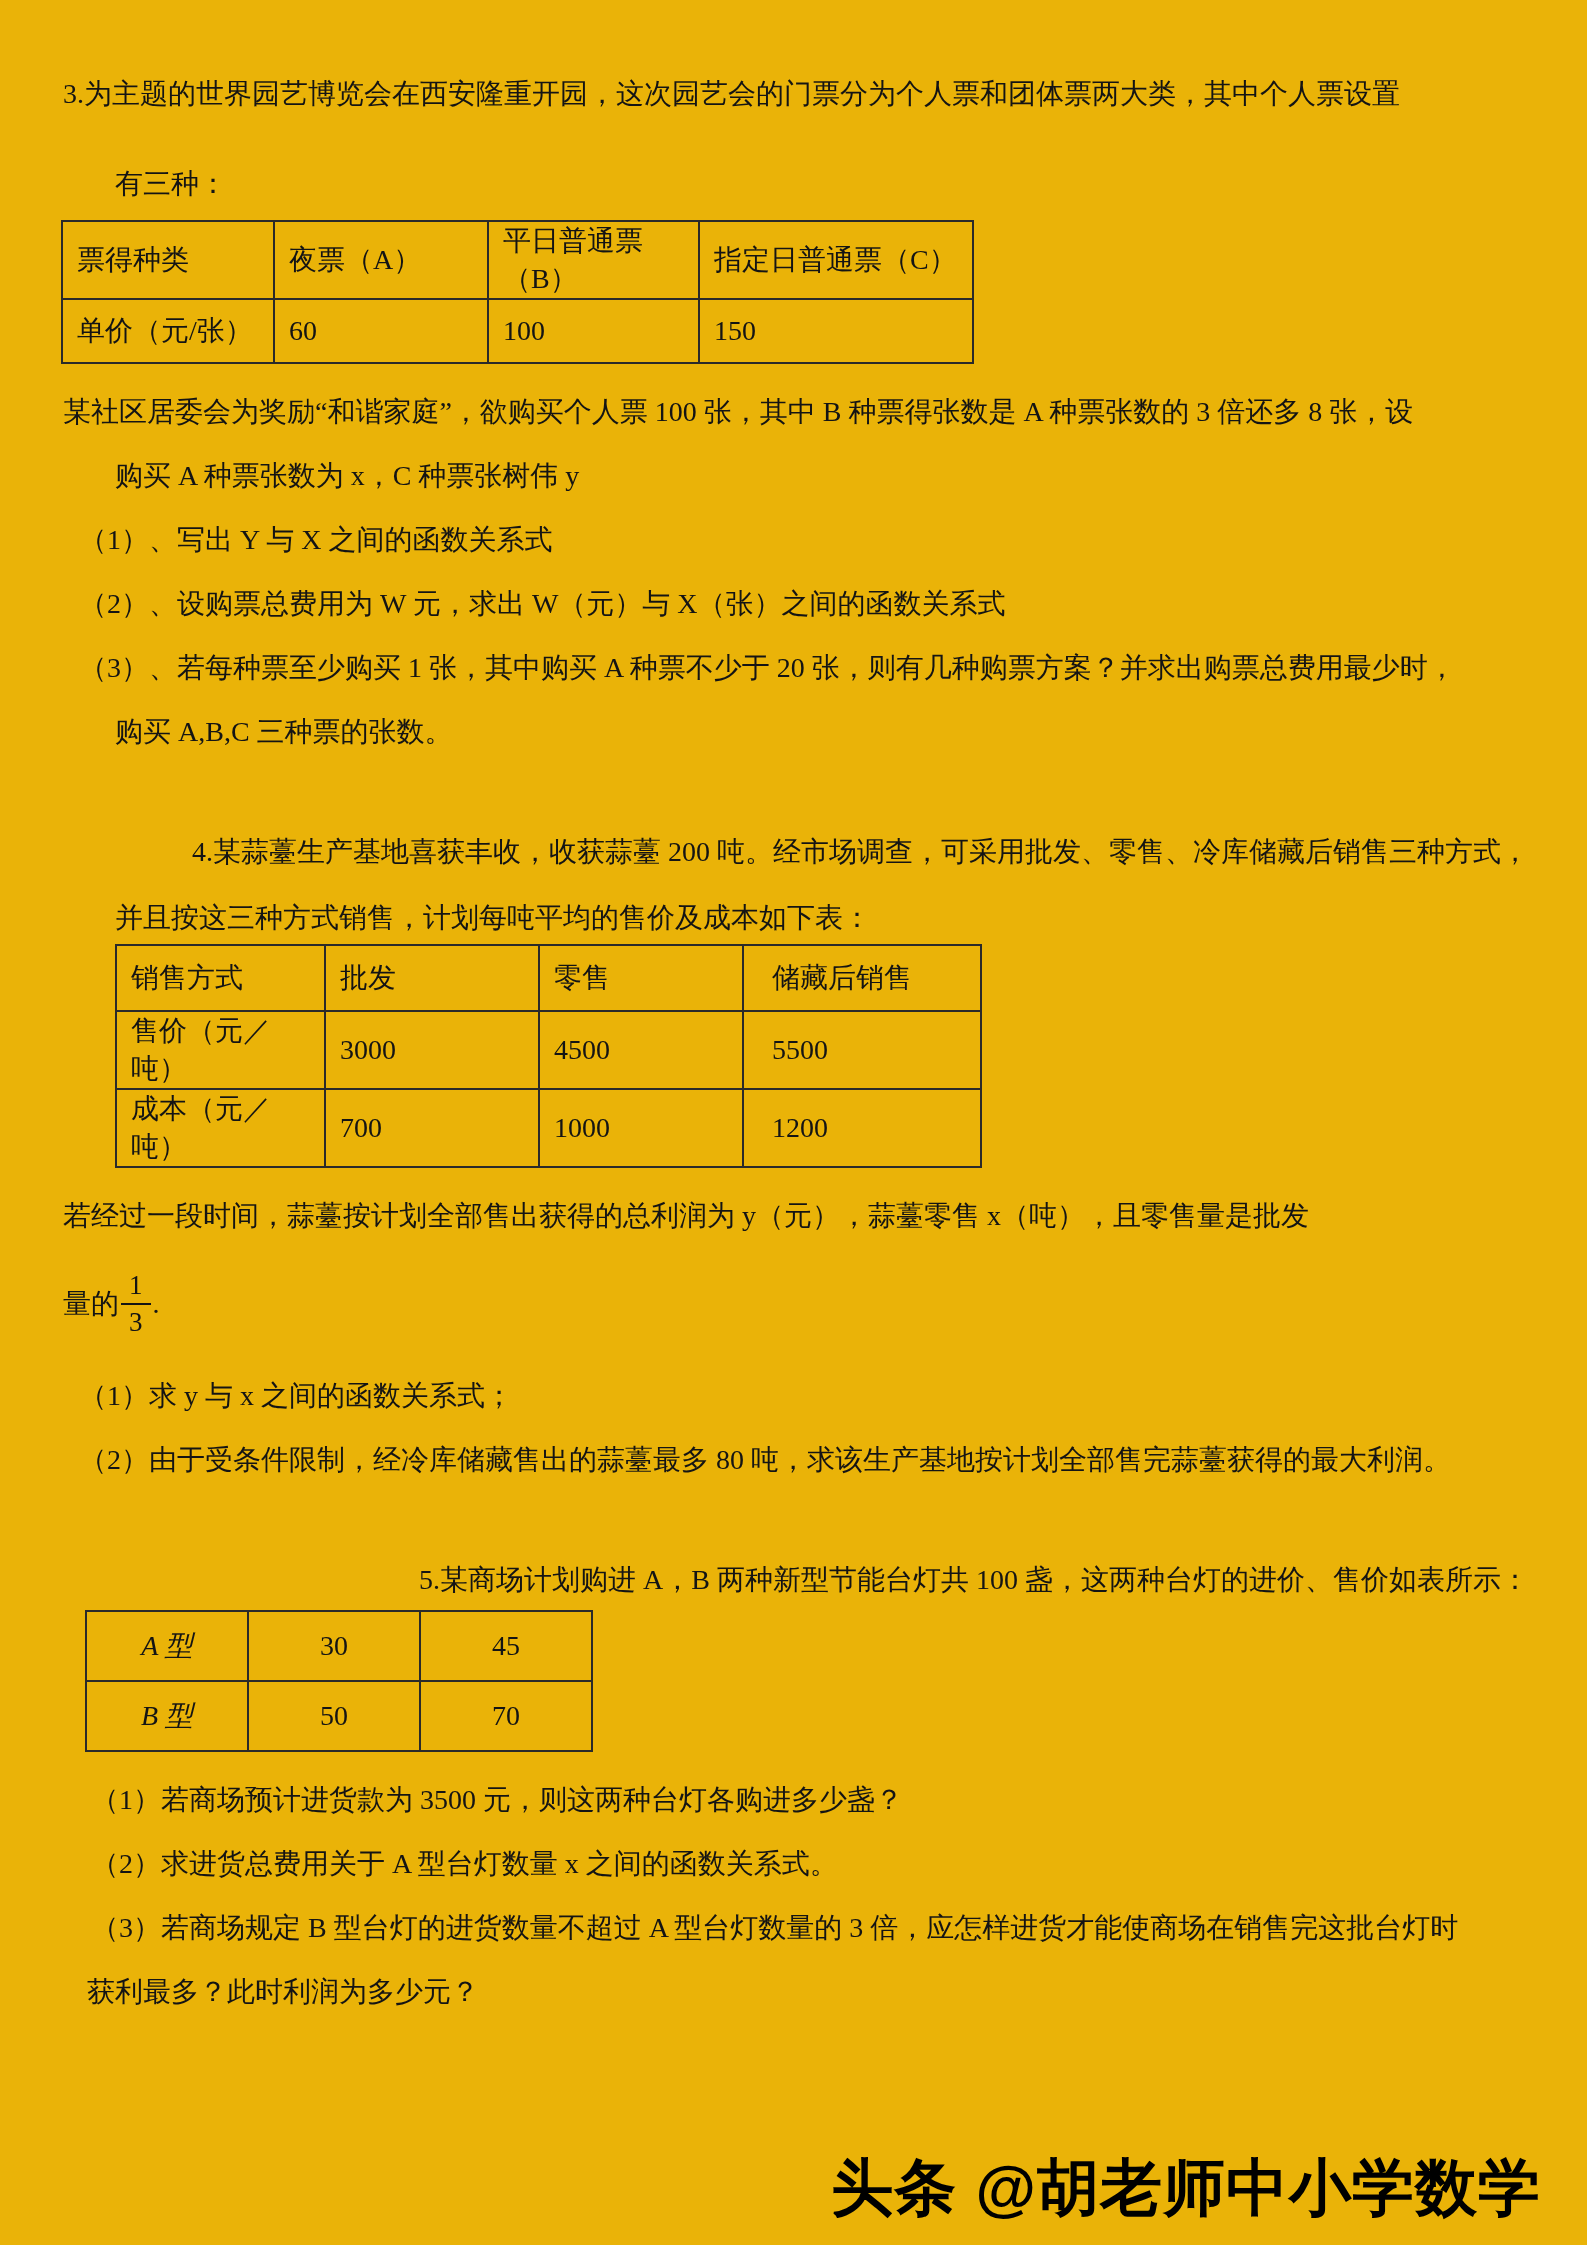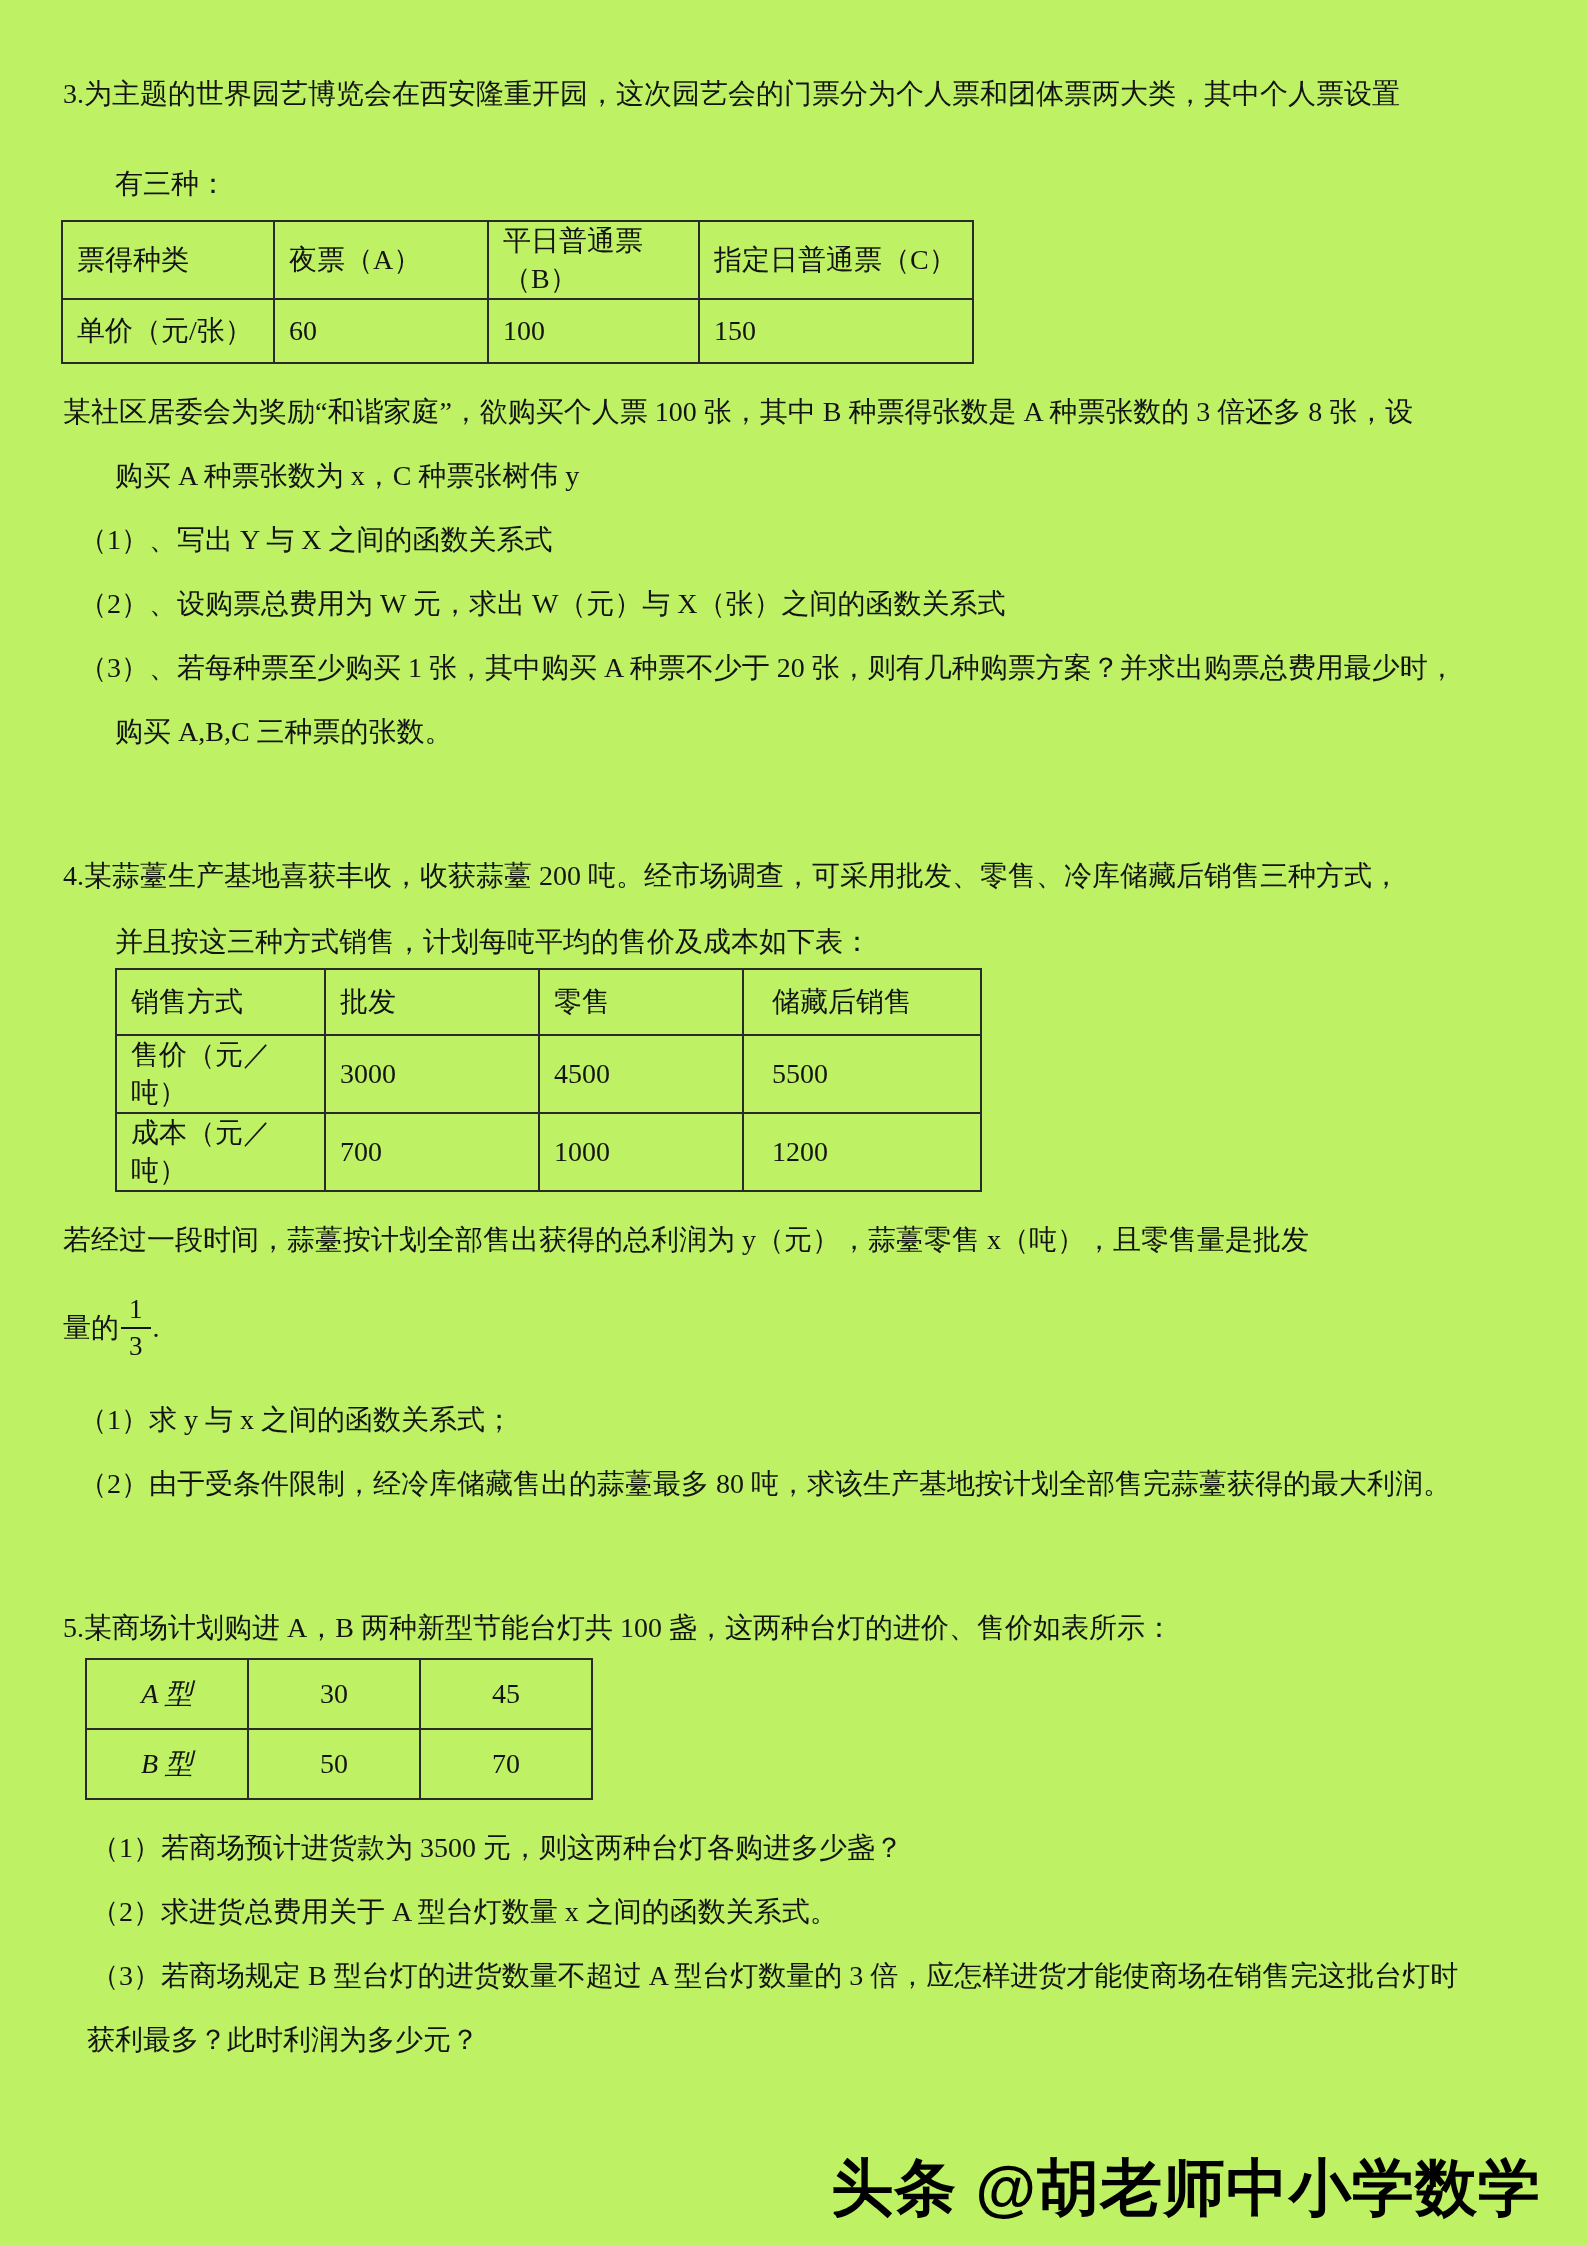--- a/index.html
+++ b/index.html
@@ -6,21 +6,21 @@
     margin: 0;
     padding: 0;
     background: #ffffff;
   }
   .page {
     position: relative;
     width: 1587px;
     min-height: 2245px;
     box-sizing: border-box;
     padding: 72px 58px 40px 63px;
-    background: #bef264;
+    background: #eab308;
     color: #141414;
     font-family: "Liberation Serif", "DejaVu Serif", serif;
     font-size: 28px;
   }
   .line {
     line-height: 44px;
     margin: 0;
     white-space: nowrap;
   }
   .indent-1 { padding-left: 52px; }
@@ -61,21 +61,21 @@
   .table3 td { height: 63px; text-align: center; padding: 0; }
   .table3 td.rowtall { height: 68px; }
   .table3 .c0 { width: 160px; }
   .table3 .c1 { width: 170px; }
   .table3 .c2 { width: 170px; }
   .table3 .lamp-type { font-style: italic; }
 
   .gap-small  { margin-top: 22px; }
   .gap-line   { margin-top: 20px; }
   .gap-para   { margin-top: 26px; }
-  .gap-block  { margin-top: 100px; }
+  .gap-block  { margin-top: 76px; text-align: right; }
 
   .frac-line {
     margin-top: 14px;
     height: 104px;
     display: flex;
     align-items: center;
     line-height: normal;
   }
   .frac {
     display: inline-block;

